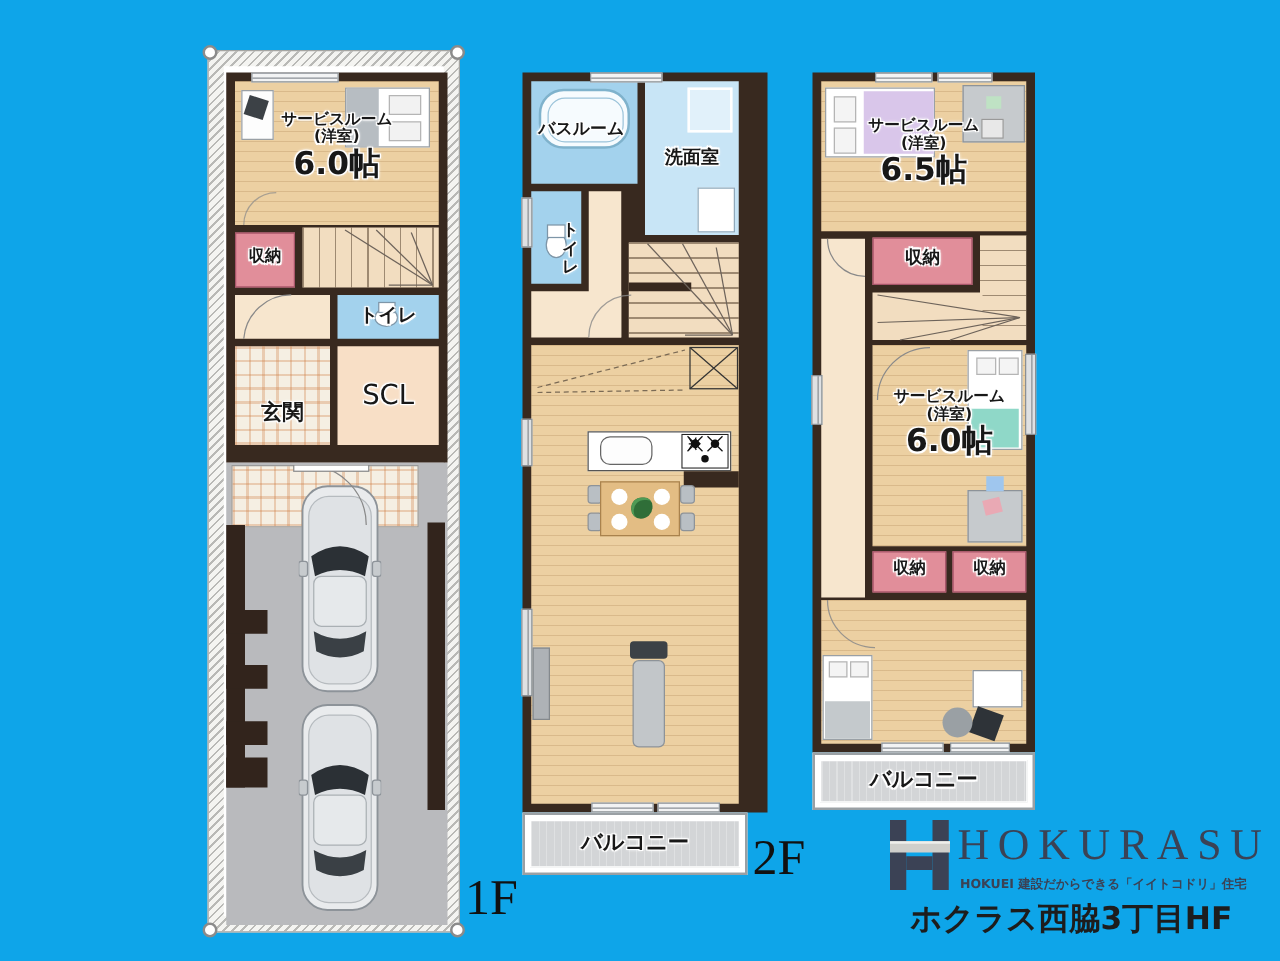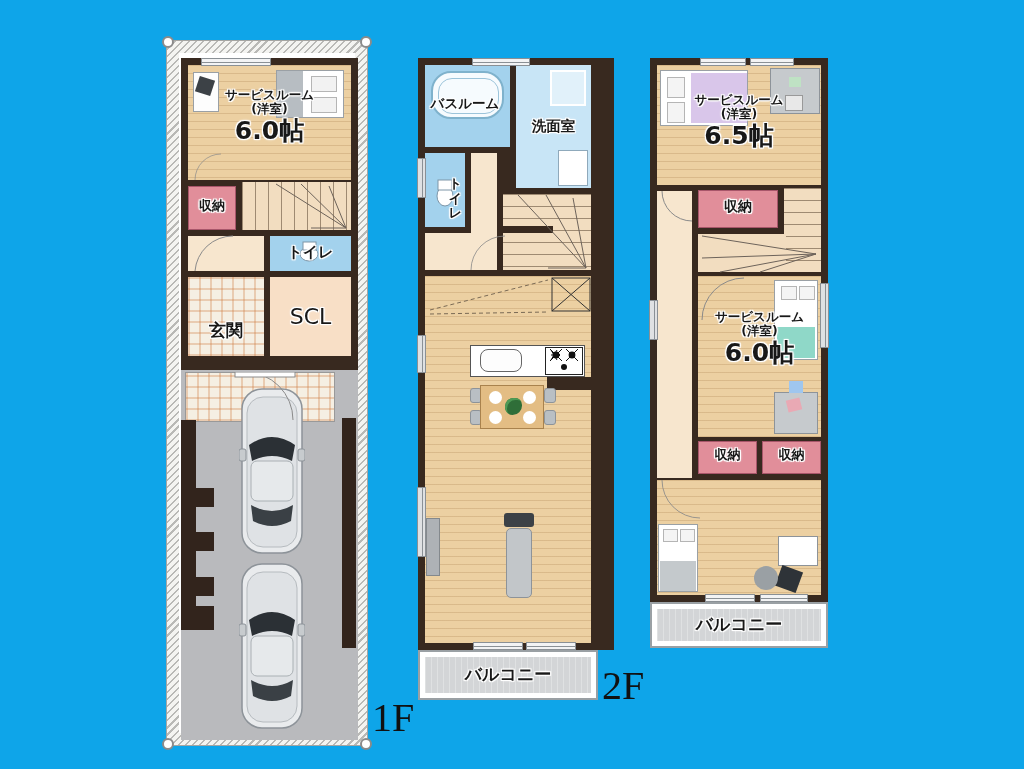--- a/index.html
+++ b/index.html
@@ -302,14 +302,26 @@
       <div class="lbl" style="left:112px;top:390px;width:59px;font-size:13px;font-weight:600;">収納</div>
     </div>
 
     <div class="balcony" style="left:0;top:544px;width:178px;height:46px;">
       <div class="inner">
         <span class="lbl" style="position:static;font-size:17px;font-weight:600;">バルコニー</span>
       </div>
     </div>
   </div>
 
+  <div class="abs" style="left:712px;top:650px;width:302px;height:110px;">
+    <svg class="overlay" style="left:0;top:6px;" width="48" height="56" viewBox="0 0 48 56">
+      <rect x="0" y="0" width="13" height="56" fill="#3b4255"></rect>
+      <rect x="34" y="0" width="13" height="56" fill="#3b4255"></rect>
+      <rect x="0" y="17" width="48" height="9" fill="#cfcfcb"></rect>
+      <rect x="0" y="17" width="48" height="2" fill="#efefec"></rect>
+      <rect x="13" y="29" width="21" height="11" fill="#3b4255"></rect>
+    </svg>
+    <div class="abs logo-serif" style="left:54px;top:6px;font-size:35px;color:#3b4255;letter-spacing:7px;white-space:nowrap;">HOKURASU</div>
+    <div class="abs" style="left:56px;top:50px;font-size:10px;font-weight:700;color:#3b4255;white-space:nowrap;">HOKUEI 建設だからできる「イイトコドリ」住宅</div>
+    <div class="abs" style="left:0;top:68px;width:290px;text-align:center;font-size:25px;font-weight:600;color:#1d1d1d;white-space:nowrap;">ホクラス西脇3丁目HF</div>
+  </div>
 
 </div>
 
 </body></html>

